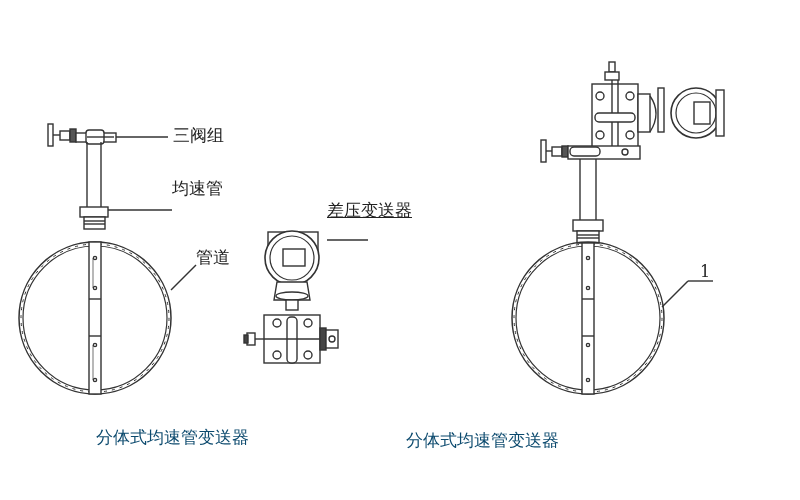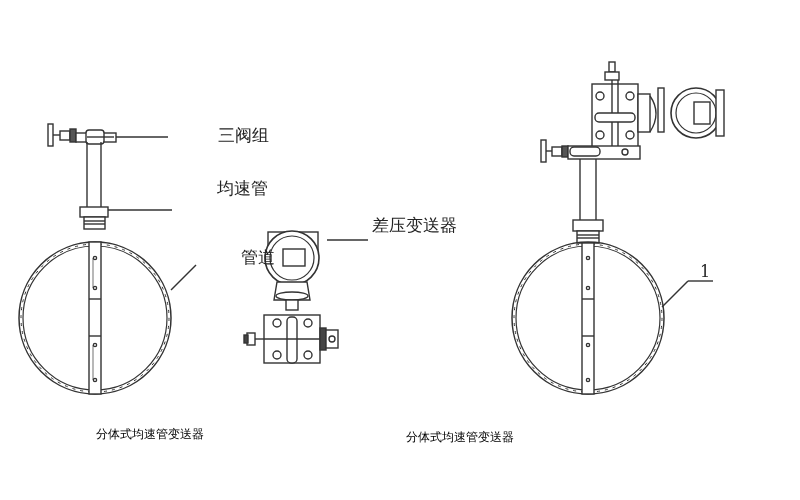--- a/index.html
+++ b/index.html
@@ -1,19 +1,19 @@
 <!DOCTYPE html>
 <html><head>
 <meta charset="utf-8">
 <style>
   html, body { margin:0; padding:0; background:#ffffff; }
   body { width:800px; height:500px; position:relative; overflow:hidden; font-family:"DejaVu Sans", sans-serif; }
   svg#diagram { position:absolute; left:0; top:0; width:800px; height:500px; }
-  .lbl { position:absolute; font-size:17px; color:#222; white-space:nowrap; letter-spacing:0px;margin-left:45px; }
-  .cap { position:absolute; font-size:12px; color:#000000; white-space:nowrap; }
+  .lbl { position:absolute; font-size:17px; color:#222; white-space:nowrap; letter-spacing:0px; }
+  .cap { position:absolute; font-size:17px; color:#0c4a6e; white-space:nowrap; }
   .num { position:absolute; font-family:"DejaVu Serif", serif; font-size:16px; color:#222; }
 </style>
 </head>
 <body>
 
 <svg id="diagram" viewBox="0 0 800 500" xmlns="http://www.w3.org/2000/svg" fill="none" stroke="#333" stroke-width="1.4">
 
   <g>
 
     <g>
@@ -129,17 +129,17 @@
     <circle cx="588" cy="380" r="1.6"></circle>
 
     <line x1="662" y1="307" x2="688" y2="281"></line>
     <line x1="688" y1="281" x2="713" y2="281"></line>
   </g>
 </svg>
 
 <div class="lbl" style="left:173px;top:124px;">三阀组</div>
 <div class="lbl" style="left:172px;top:177px;">均速管</div>
 <div class="lbl" style="left:196px;top:246px;text-align:center;">管道</div>
-<div class="lbl" style="left:327px;top:214px;">差压变送器</div>
+<div class="lbl" style="left:327px;top:199px;text-decoration:underline;">差压变送器</div>
 <div class="num" style="left:700px;top:262px;">1</div>
 
 <div class="cap" style="left:96px;top:426px;">分体式均速管变送器</div>
 <div class="cap" style="left:406px;top:429px;">分体式均速管变送器</div>
 
 </body></html>

